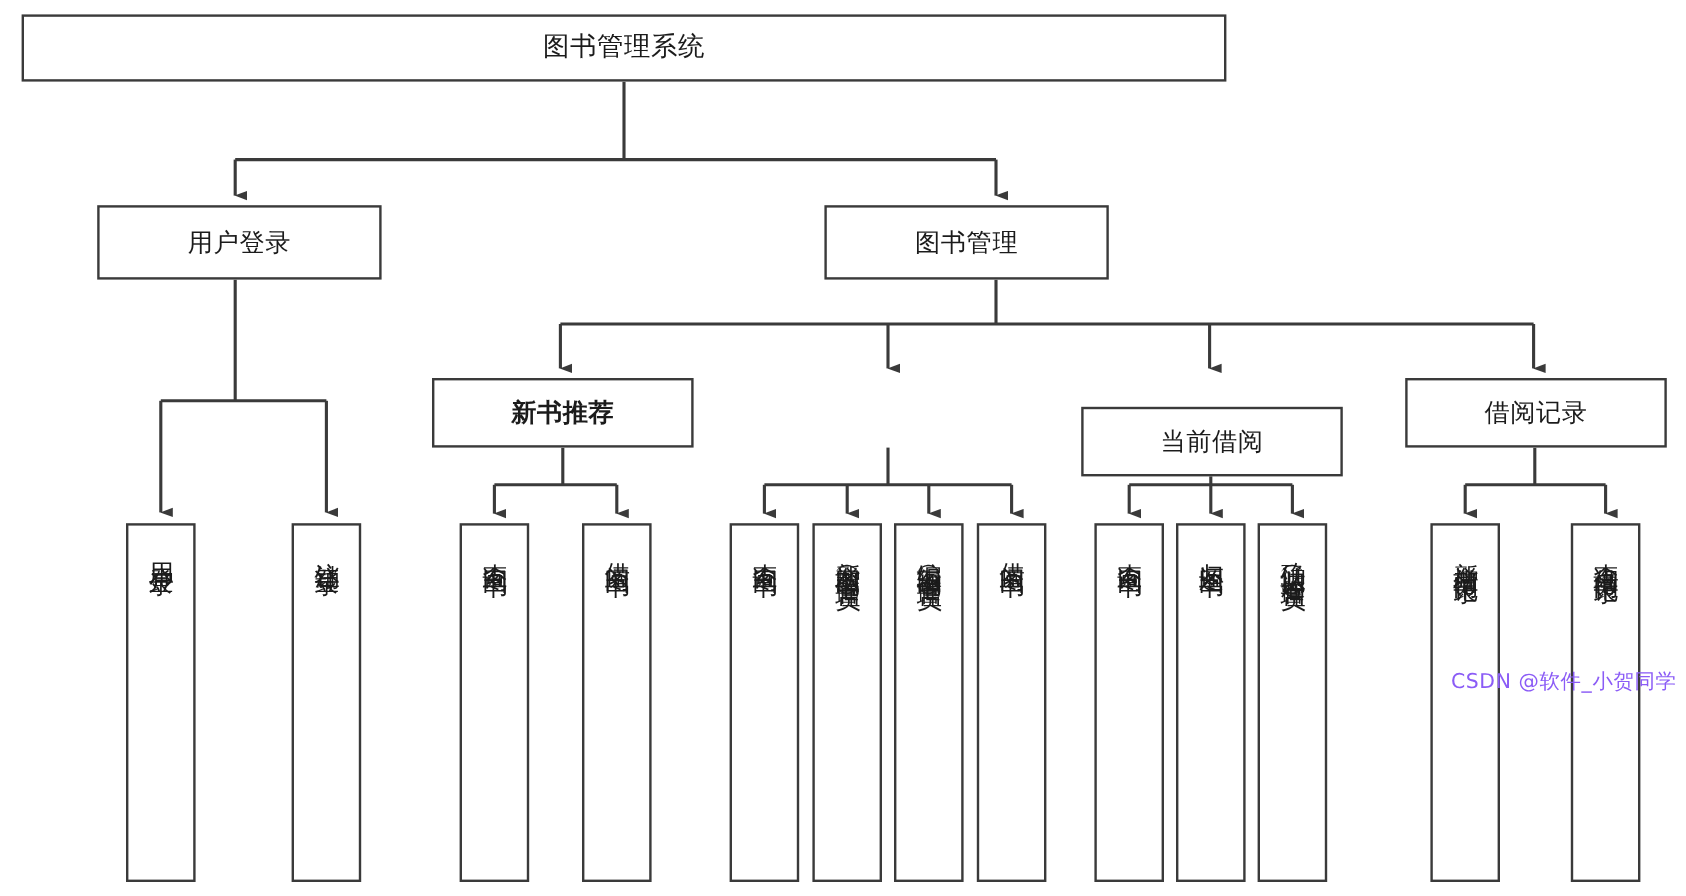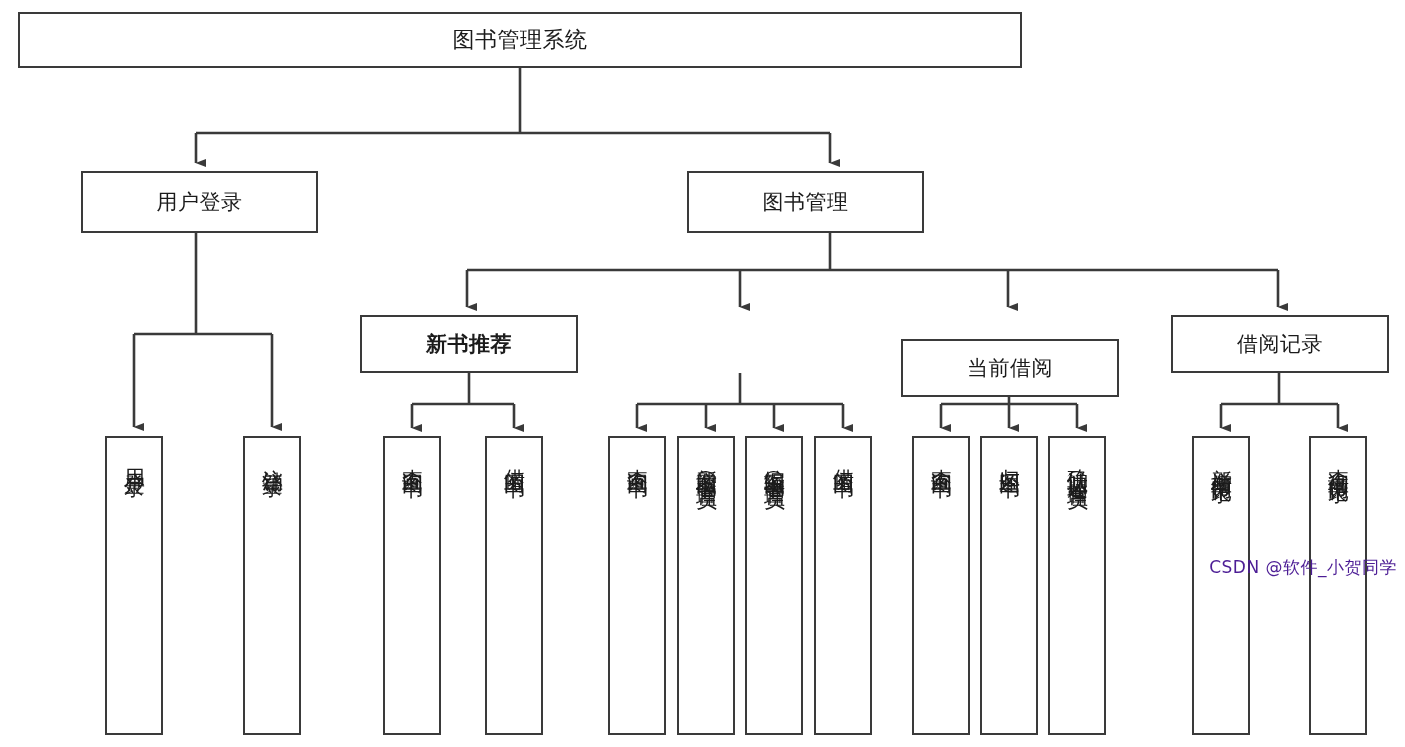--- a/index.html
+++ b/index.html
@@ -56,21 +56,21 @@
     font-size:21px;
     letter-spacing:3px;
     line-height:1;
     text-align:left;
   }
   #watermark{
     position:absolute;
     right:8px;
     bottom:4px;
     font-size:17px;
-    color:#4c1d95;
+    color:#8b5cf6;
     letter-spacing:0.5px;
     white-space:nowrap;
     user-select:none;
   }
 </style>
 </head>
 <body>
 
 <div id="diagram-root">
 

